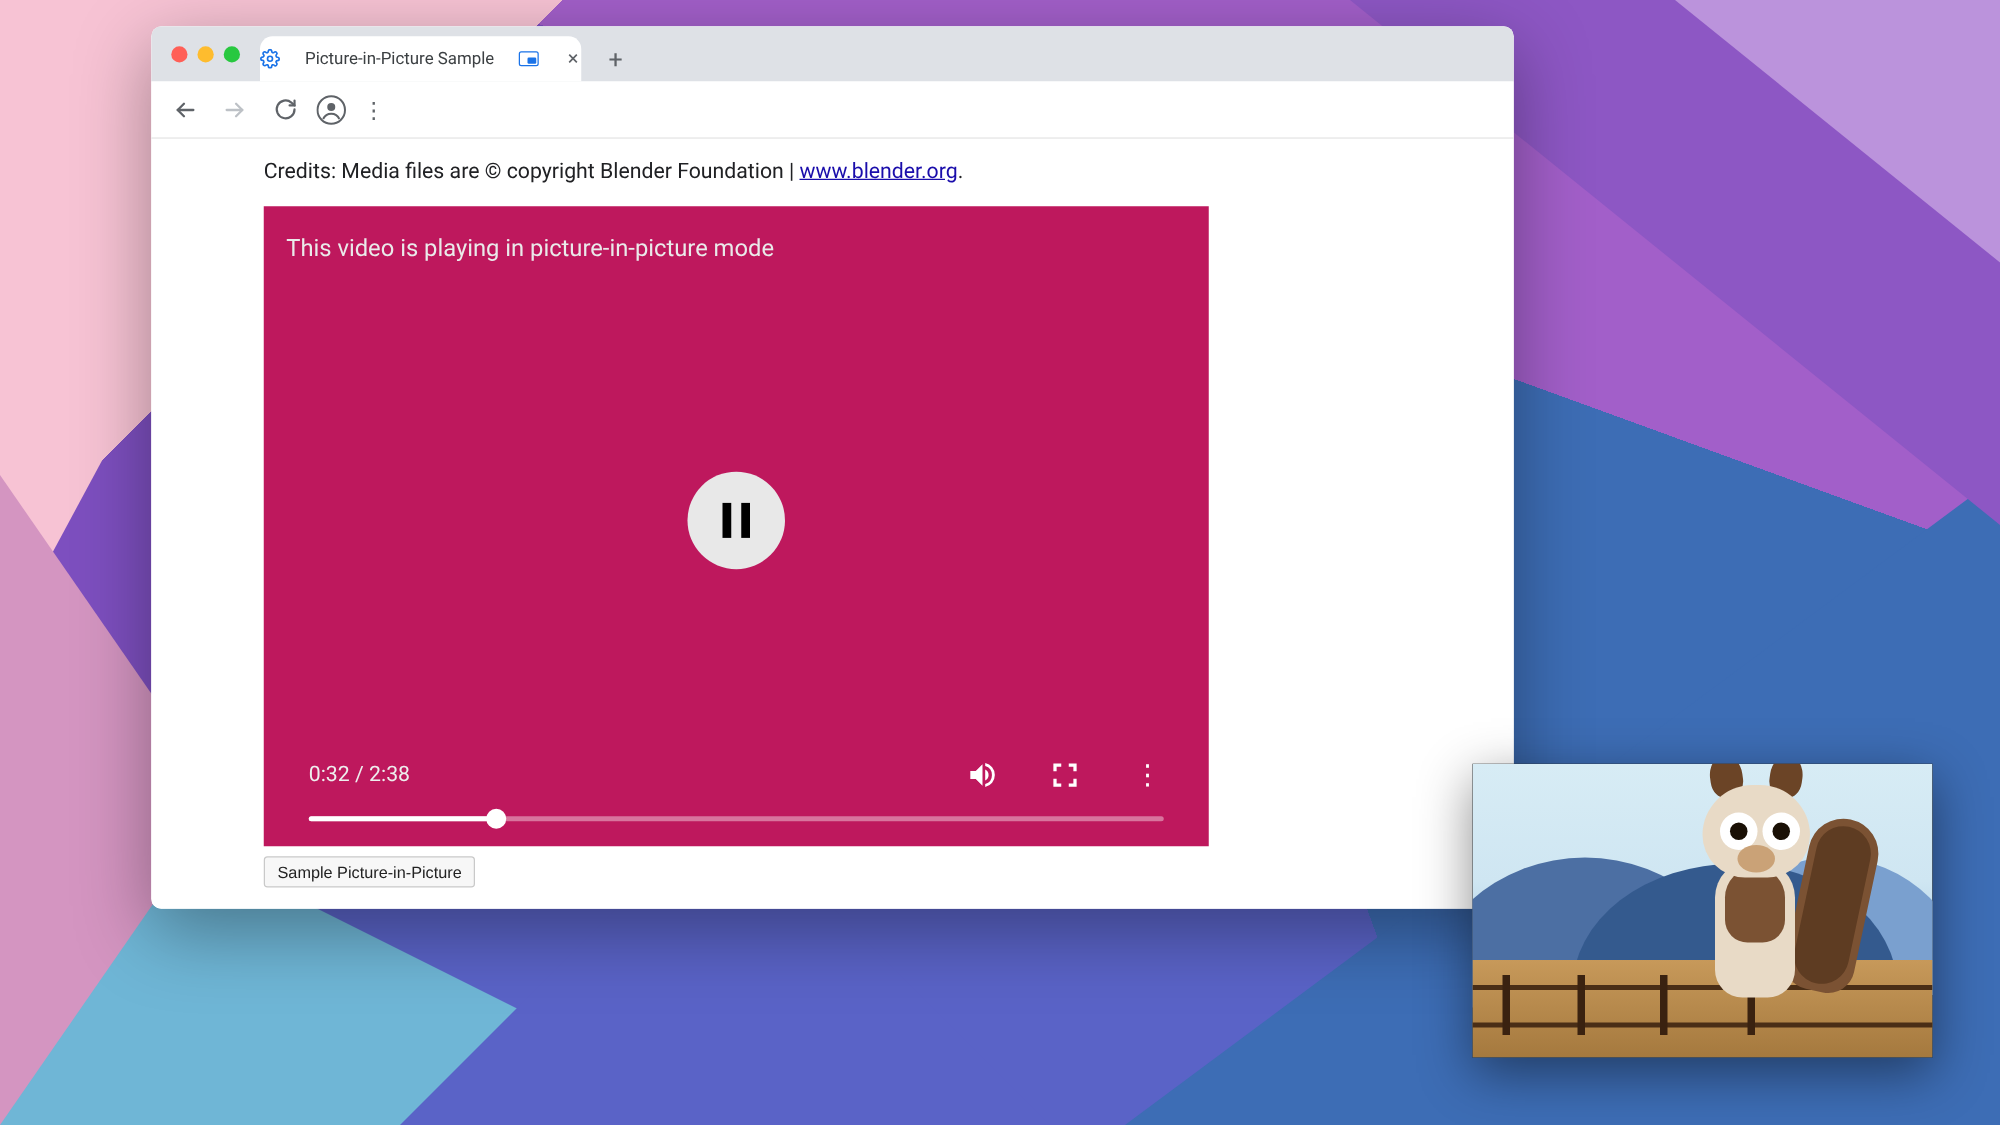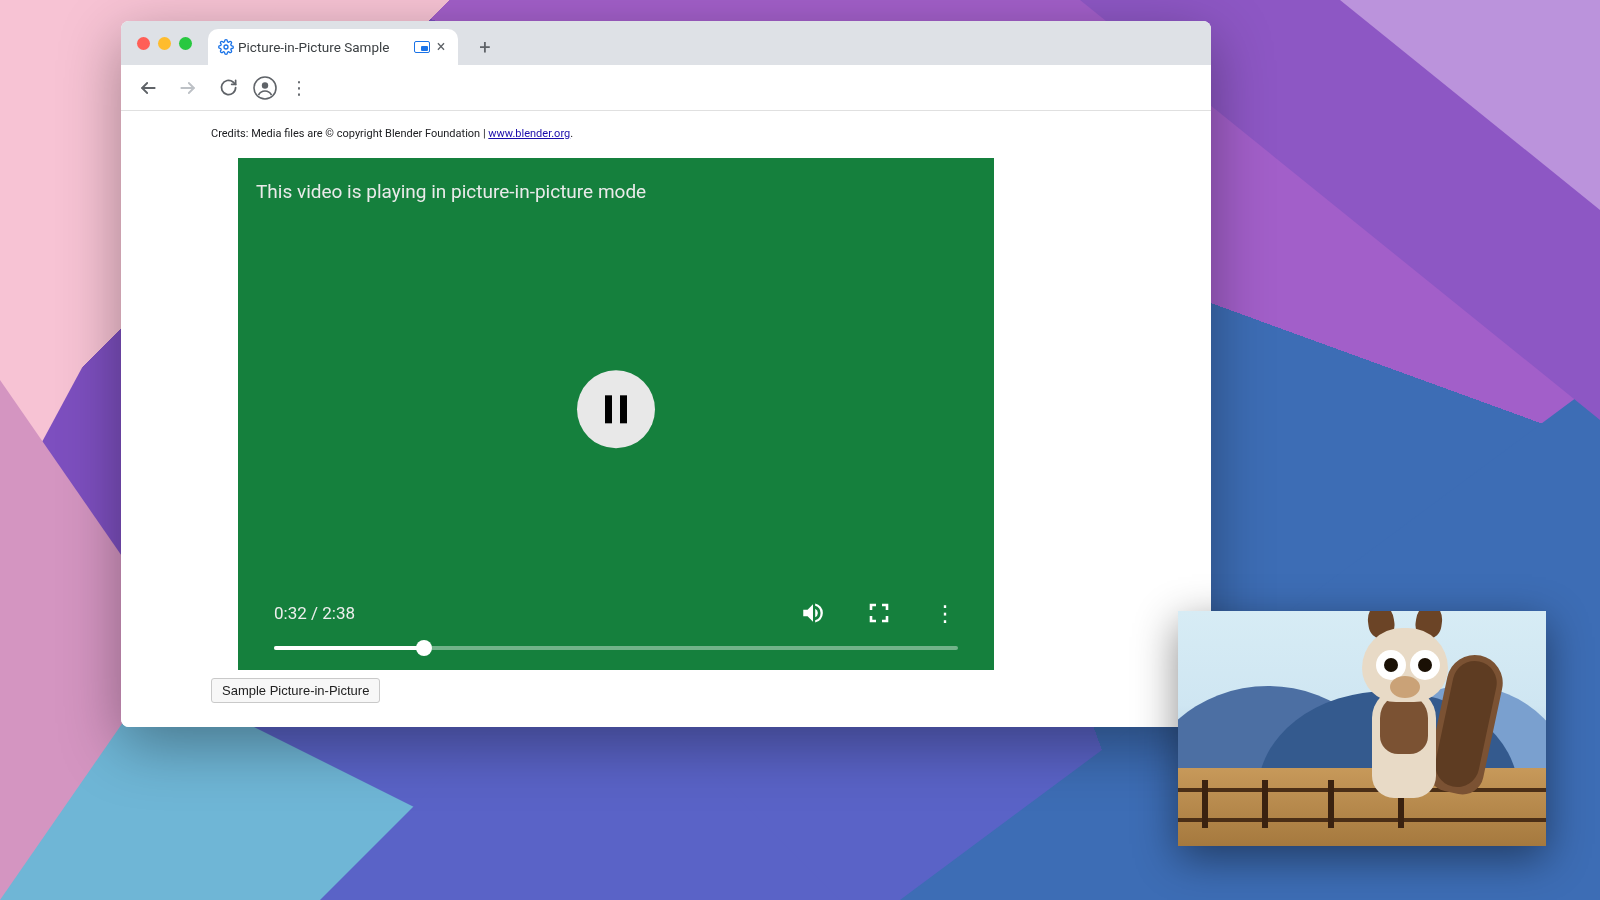--- a/index.html
+++ b/index.html
@@ -61,21 +61,21 @@
     position: relative;
   }
   .traffic-lights { display:flex; gap:8px; align-items:center; height:44px; padding:0 6px 0 4px; }
   .tl { width:13px; height:13px; border-radius:50%; }
   .tl.red{background:#ff5f57;} .tl.yellow{background:#febc2e;} .tl.green{background:#28c840;}
   .tab {
     background:#fff;
     height:36px;
     border-radius:10px 10px 0 0;
     display:flex; align-items:center;
-    padding:0 10px; gap:4px;
+    padding:0 0; gap:20px;
     margin-left:10px;
     min-width:250px;
     position:relative;
   }
   .tab .favicon { width:16px; height:16px; color:#1a73e8; }
   .tab .title { font-size:13.5px; color:#3c4043; flex:1; white-space:nowrap; overflow:hidden; }
   .tab .pip-badge { width:16px; height:12px; border:1.5px solid #1a73e8; border-radius:2px; position:relative; }
   .tab .pip-badge::after { content:""; position:absolute; right:1px; bottom:1px; width:7px; height:5px; background:#1a73e8; border-radius:1px; }
   .tab .close { width:14px; height:14px; color:#5f6368; display:flex;align-items:center;justify-content:center; font-size:16px; line-height:1;}
   .newtab { width:30px; height:30px; margin-left:12px; margin-bottom:3px; display:flex;align-items:center;justify-content:center; color:#5f6368; font-size:20px; border-radius:50%;}
@@ -102,25 +102,25 @@
   .omnibox .star{color:#5f6368;}
   .avatar{width:28px;height:28px;border-radius:50%;display:flex;align-items:center;justify-content:center;color:#5f6368;}
   .kebab{width:28px;display:flex;align-items:center;justify-content:center;color:#5f6368;font-size:18px;}
 
   
   .page {
     flex:1; overflow:auto; background:#fff;
     padding:16px 0 0 0;
   }
   .content { margin-left:90px; width:908px; }
-  .credits { font-size:11px; color:#202124; margin-bottom:18px; }
+  .credits { font-size:17px; color:#202124; margin-bottom:18px; }
   .credits a { color:#1a0dab; text-decoration:underline; }
 
   .video {
-    width:756px; height:512px; background:#15803d; position:relative; color:#fff;margin-left:27px;
+    width:756px; height:512px; background:#be185d; position:relative; color:#fff;
   }
   .video .overlay-text {
     position:absolute; left:18px; top:22px; font-size:19px; color:#eaeaea;
   }
   .video .play-circle {
     position:absolute; left:50%; top:50%; transform:translate(-50%,-56%);
     width:78px;height:78px;border-radius:50%;background:#e8e8e8;
     display:flex;align-items:center;justify-content:center;
   }
   .video .play-circle .bars{display:flex;gap:8px;}

